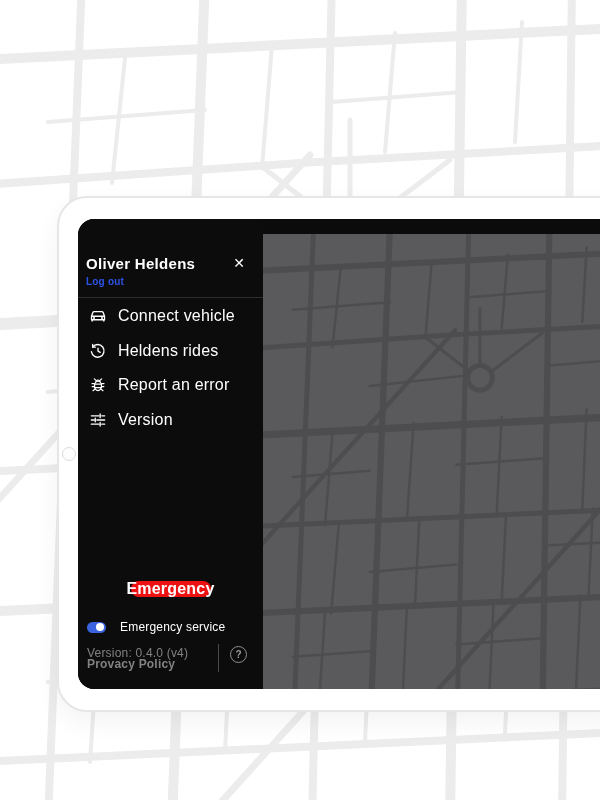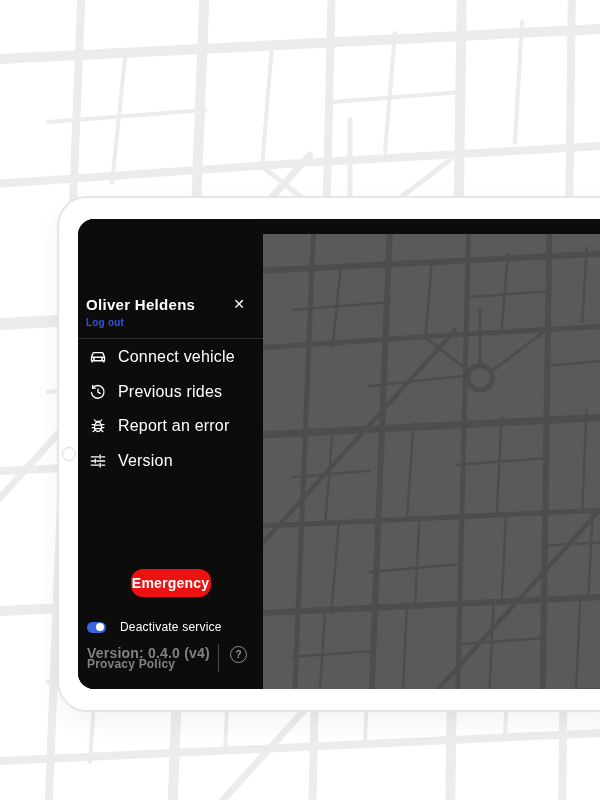--- a/index.html
+++ b/index.html
@@ -30,57 +30,57 @@
     position:absolute;left:185px;top:15px;right:0;bottom:0;overflow:hidden;
   }
   .map-view svg{position:absolute;left:0;top:0;width:100%;height:100%;}
 
   
   .sidebar{
     position:absolute;left:0;top:0;bottom:0;width:185px;
     background:#0c0c0c;color:#fff;display:flex;flex-direction:column;
     box-sizing:border-box;
   }
-  .sb-header{position:relative;padding:36px 0 10px 8px;margin-top:41px;}
+  .sb-header{position:relative;padding:36px 0 10px 8px;}
   .user-name{font-size:15px;font-weight:700;letter-spacing:.3px;color:#ffffff;line-height:18px;}
   .logout{font-size:10px;font-weight:700;color:#2d53e6;letter-spacing:.2px;margin-top:3px;cursor:pointer;}
   .close-btn{
     position:absolute;right:16px;top:36px;width:16px;height:16px;
     color:#ffffff;font-size:14px;line-height:16px;text-align:center;cursor:pointer;font-weight:400;
   }
   .divider{height:1px;background:#2e2e2e;width:100%;}
 
   .menu{display:flex;flex-direction:column;padding-top:1px;}
   .menu-item{
     display:flex;align-items:center;height:34.5px;padding-left:10px;cursor:pointer;
   }
   .mi-icon{width:20px;height:20px;position:relative;flex:0 0 20px;margin-right:10px;}
   .mi-icon svg{display:block;width:20px;height:20px;}
   .mi-label{font-size:16px;font-weight:500;color:#ffffff;letter-spacing:.2px;}
 
   .spacer{flex:1;}
 
   .emergency-btn{
-    width:80px;height:28px;border-radius:12px;background:#ee1111;border:none;
+    width:80px;height:16px;border-radius:12px;background:#ee1111;border:none;
     margin:0 auto;display:flex;align-items:center;justify-content:center;
-    color:#ffffff;font-size:14px;font-weight:700;letter-spacing:.2px;cursor:pointer;
+    color:#ffffff;font-size:16px;font-weight:700;letter-spacing:.2px;cursor:pointer;
     font-family:"Liberation Sans", sans-serif;
   }
 
   .toggle-row{display:flex;align-items:center;margin-top:23px;padding-left:9px;}
   .toggle{
     position:relative;width:19px;height:11px;border-radius:6px;background:#3c63de;cursor:pointer;flex:0 0 19px;
   }
   .toggle .knob{
     position:absolute;left:9px;top:1.5px;width:8px;height:8px;border-radius:50%;background:#ffffff;
   }
   .toggle-label{font-size:12px;font-weight:500;color:#ffffff;margin-left:14px;letter-spacing:.2px;}
 
   .footer{position:relative;margin-top:14px;padding:0 0 7px 9px;height:34px;}
-  .version{font-size:14px;font-weight:700;color:#828282;line-height:11px;letter-spacing:.2px;}
+  .version{font-size:12px;font-weight:400;color:#828282;line-height:11px;letter-spacing:.2px;}
   .privacy{font-size:12px;font-weight:700;color:#828282;line-height:11px;letter-spacing:.2px;cursor:pointer;}
   .footer-divider{position:absolute;right:44px;top:-4px;width:1.5px;height:28px;background:#4a4a4a;}
   .help-btn{
     position:absolute;right:16px;top:-2px;width:15px;height:15px;border:1.5px solid #8f8f8f;border-radius:50%;
     color:#9a9a9a;font-size:10px;font-weight:700;display:flex;align-items:center;justify-content:center;cursor:pointer;
   }
 </style>
 </head>
 <body>
 
@@ -178,21 +178,21 @@
         </div>
 
         <div class="menu-item">
           <span class="mi-icon">
             <svg viewBox="0 0 24 24" fill="none" stroke="#ffffff" stroke-width="1.6" stroke-linecap="round" stroke-linejoin="round">
               <path d="M5.6 7.2 a7.6 7.6 0 1 1 -1.5 5.6"></path>
               <path d="M5.6 4.2 v3.2 h3.2"></path>
               <path d="M12 8.6 V12.2 l2.6 1.5"></path>
             </svg>
           </span>
-          <span class="mi-label">Previous rides</span>
+          <span class="mi-label">Heldens rides</span>
         </div>
 
 
         <div class="menu-item">
           <span class="mi-icon">
             <svg viewBox="0 0 24 24" fill="none" stroke="#ffffff" stroke-width="1.5" stroke-linecap="round">
               <ellipse cx="12" cy="13" rx="4.2" ry="5.6"></ellipse>
               <path d="M9.4 8.2 a2.7 2.7 0 0 1 5.2 0"></path>
               <path d="M9.2 6.2 L7.6 4.6 M14.8 6.2 L16.4 4.6"></path>
               <path d="M7.9 11 h8.2 M7.9 15 h8.2"></path>
@@ -217,21 +217,21 @@
       </div>
 
       <div class="spacer"></div>
 
       <button class="emergency-btn">Emergency</button>
 
       <div class="toggle-row">
         <div class="toggle">
           <div class="knob"></div>
         </div>
-        <div class="toggle-label">Deactivate service</div>
+        <div class="toggle-label">Emergency service</div>
       </div>
 
       <div class="footer">
         <div class="version">Version: 0.4.0 (v4)</div>
         <div class="privacy">Provacy Policy</div>
         <div class="footer-divider"></div>
         <div class="help-btn">?</div>
       </div>
 
     </div>

